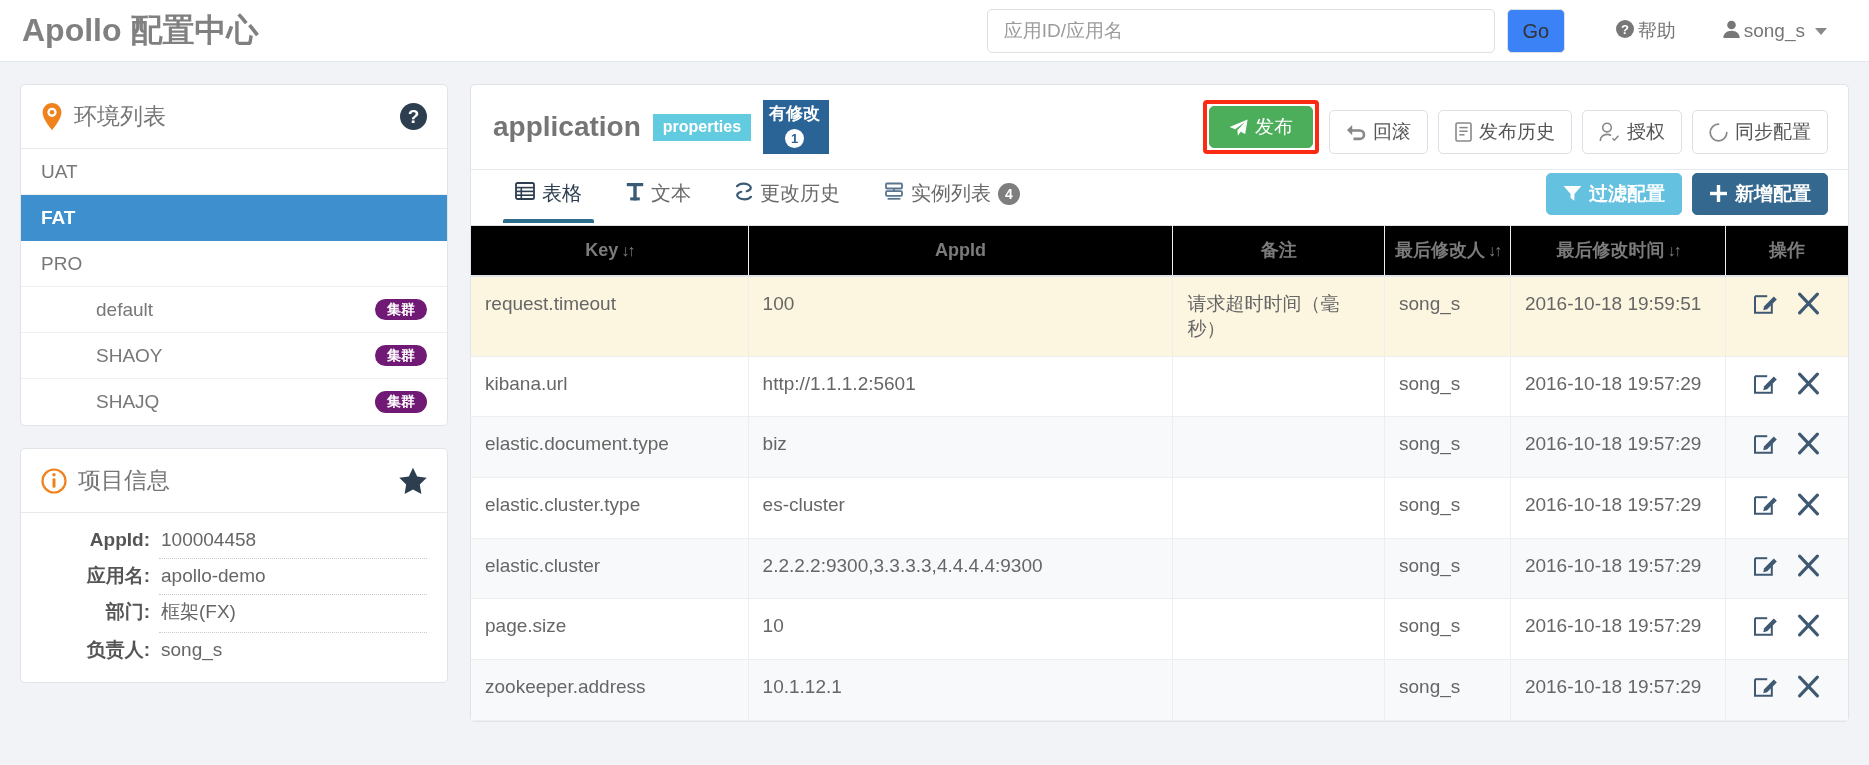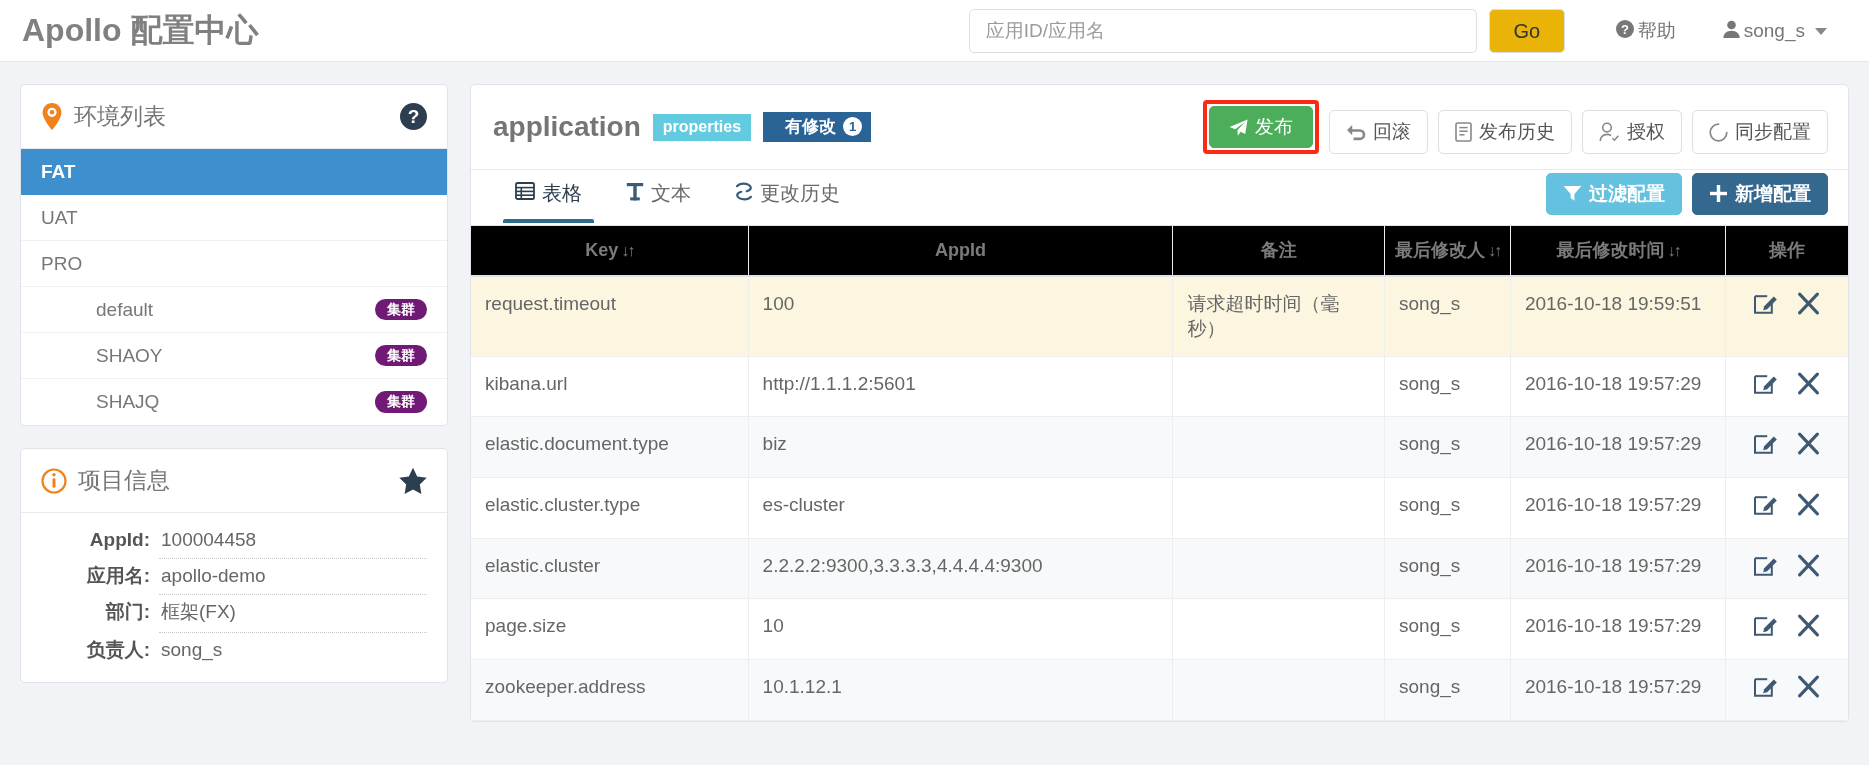--- a/index.html
+++ b/index.html
@@ -46,25 +46,25 @@
     padding: 0 16px;
     font-size: 19px;
     color: #555;
     outline: none;
     background: #fff;
     font-family: "Liberation Sans", "DejaVu Sans", sans-serif;
   }
   #search-input::placeholder { color: #9b9b9b; }
   #go-button {
     margin-left: 12px;
-    width: 76px;
+    width: 58px;
     height: 44px;
     border: 1px solid #dcdfe3;
     border-radius: 5px;
-    background: #eab308;
+    background: #3b82f6;
     font-size: 20px;
     color: #333;
     cursor: pointer;
     font-family: "Liberation Sans", "DejaVu Sans", sans-serif;
   }
   .hdr-link {
     display: flex;
     align-items: center;
     gap: 3px;
     font-size: 19px;
@@ -199,25 +199,26 @@
     font-size: 16px;
     font-weight: bold;
     padding: 5px 10px 6px 10px;
     line-height: 1;
   }
   .tag-modified {
     background: #2a6496;
     color: #fff;
     font-size: 17px;
     font-weight: bold;
-    padding: 5px 9px 6px 22px;
+    padding: 5px 9px 6px 6px;
     line-height: 1;
     display: flex;
     align-items: center;
     gap: 7px;
+    flex-direction: column;
   }
   .count-bubble {
     background: #fff;
     color: #2a6496;
     border-radius: 50%;
     width: 19px; height: 19px;
     font-size: 13px;
     display: inline-flex;
     align-items: center;
     justify-content: center;
@@ -405,25 +406,25 @@
               <path d="M11 0C5.8 0 1.6 4.2 1.6 9.4c0 6.9 9.4 17.6 9.4 17.6s9.4-10.7 9.4-17.6C20.4 4.2 16.2 0 11 0z" fill="#f0821e"></path>
               <circle cx="11" cy="9.3" r="4.6" fill="#ffffff"></circle>
               <circle cx="11" cy="9.3" r="2.3" fill="#f0821e"></circle>
             </svg>
           </span>
           <span class="panel-title">环境列表</span>
         </div>
         <div class="qmark">?</div>
       </div>
       <div id="env-list">
+          <div class="env-item">
+            <span>UAT</span>
+          </div>
           <div class="env-item active">
             <span>FAT</span>
-          </div>
-          <div class="env-item">
-            <span>UAT</span>
           </div>
           <div class="env-item">
             <span>PRO</span>
           </div>
           <div class="env-item cluster">
             <span>default</span>
             <span class="cluster-badge">集群</span>
           </div>
           <div class="env-item cluster">
             <span>SHAOY</span>
@@ -558,20 +559,30 @@
                   <rect x="4.2" y="15.4" width="9.6" height="3" fill="#3a5a75"></rect>
                 </svg></span>
               <span>文本</span>
             </div>
             <div class="tab">
               <span><svg width="18" height="19" viewBox="0 0 18 19">
                   <path d="M2 4.2c1.4-1.6 3.8-2.6 6.3-2.6 4.3 0 7.5 2 7.5 4.2 0 1.6-1.7 2.8-4.1 3.4" fill="none" stroke="#3a5a75" stroke-width="2.2" stroke-linecap="round"></path>
                   <path d="M16 14.8c-1.4 1.6-3.8 2.6-6.3 2.6-4.3 0-7.5-2-7.5-4.2 0-1.6 1.7-2.8 4.1-3.4" fill="none" stroke="#3a5a75" stroke-width="2.2" stroke-linecap="round"></path>
                 </svg></span>
               <span>更改历史</span>
+            </div>
+            <div class="tab">
+              <span><svg width="20" height="19" viewBox="0 0 20 19">
+                  <rect x="2" y="1.5" width="16" height="5" rx="1" fill="none" stroke="#5a7590" stroke-width="1.8"></rect>
+                  <rect x="2" y="9.2" width="16" height="4.6" rx="1" fill="none" stroke="#5a7590" stroke-width="1.8"></rect>
+                  <line x1="10" y1="6.5" x2="10" y2="9.2" stroke="#5a7590" stroke-width="1.8"></line>
+                  <line x1="3.6" y1="16.8" x2="16.4" y2="16.8" stroke="#5a7590" stroke-width="1.8"></line>
+                </svg></span>
+              <span>实例列表</span>
+              <span class="tab-count">4</span>
             </div>
           </div>
         <div id="tabs-right">
             <button class="btn btn-filter">
               <span>
                 <svg width="19" height="17" viewBox="0 0 19 17">
                   <path d="M0.6 1h17.8l-7 8.1v6.6l-3.8-2.6V9.1z" fill="currentColor"></path>
                 </svg>
               </span>
               <span>过滤配置</span>

